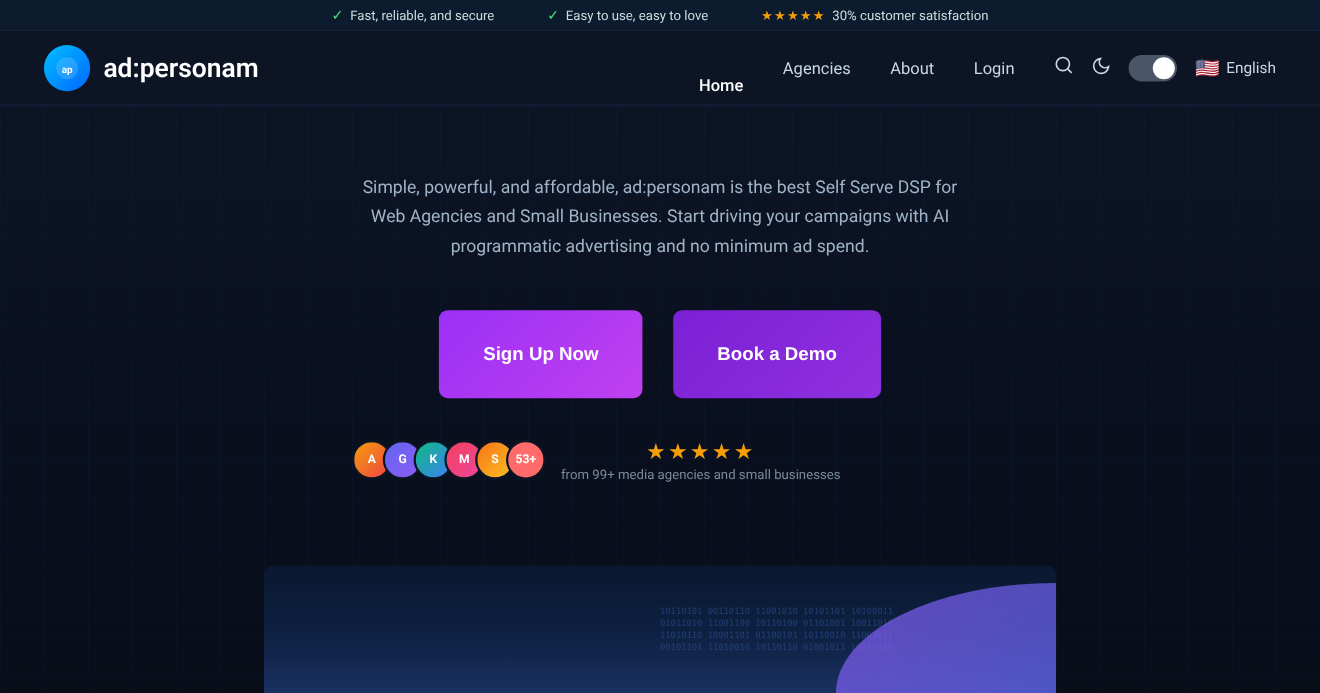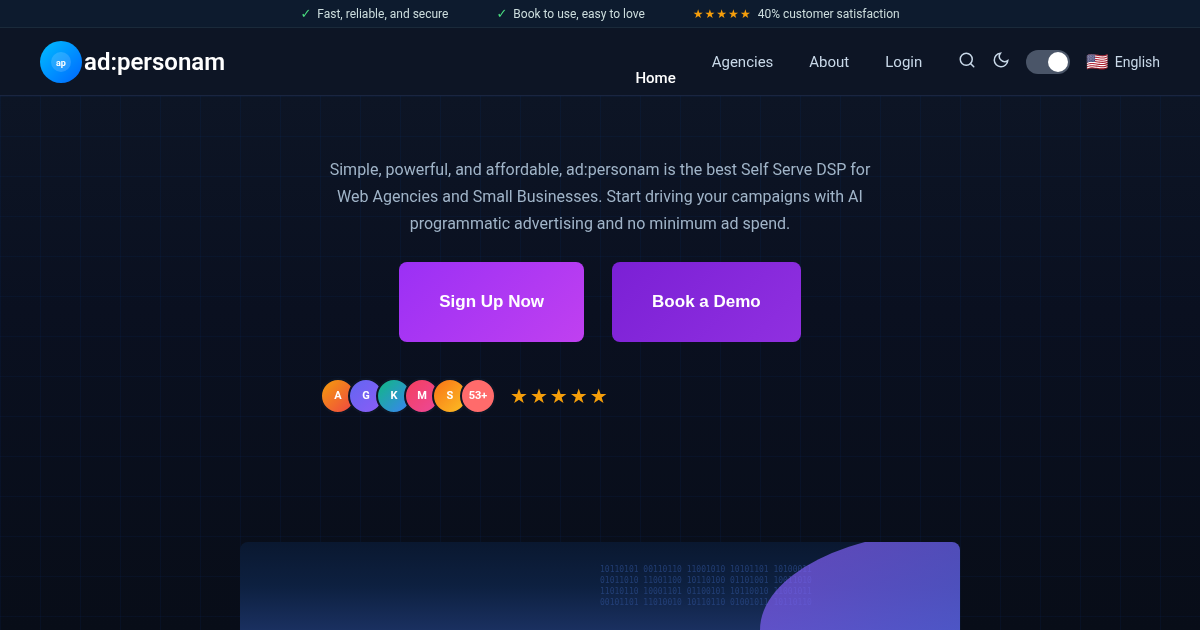--- a/index.html
+++ b/index.html
@@ -45,21 +45,21 @@
       border-bottom: 1px solid #1a2540;
       height: 68px;
       display: flex;
       align-items: center;
       padding: 0 40px;
       gap: 0;
     }
     .logo-area {
       display: flex;
       align-items: center;
-      gap: 2px;
+      gap: 12px;
       text-decoration: none;
       color: white;
       margin-right: auto;
     }
     .logo-circle {
       width: 42px;
       height: 42px;
       border-radius: 50%;
       background: linear-gradient(135deg, #00bfff, #0066ff);
       display: flex;
@@ -174,21 +174,21 @@
       color: white;
       margin-bottom: 24px;
       letter-spacing: -1px;
     }
 
     .hero-subtitle {
       font-size: 16px;
       line-height: 1.7;
       color: #a0b4c8;
       max-width: 560px;
-      margin: 0 auto 24px;
+      margin: 0 auto 44px;
     }
 
     .cta-buttons {
       display: flex;
       gap: 28px;
       justify-content: center;
       margin-bottom: 36px;
     }
 
     .btn-signup {
@@ -269,21 +269,21 @@
       color: #7a8a9a;
     }
 
     
     .bottom-teaser {
       position: absolute;
       bottom: 0;
       left: 50%;
       transform: translateX(-50%);
       width: 720px;
-      height: 88px;
+      height: 116px;
       background: linear-gradient(180deg, #0a1830 0%, #0d2040 50%, #1a3060 100%);
       border-radius: 8px 8px 0 0;
       overflow: hidden;
       display: flex;
       align-items: center;
       justify-content: flex-end;
       padding-right: 60px;
     }
     .teaser-code {
       font-family: monospace;
@@ -308,25 +308,25 @@
 </head>
 <body>
 
 <div class="top-banner">
   <div class="banner-item">
     <span class="banner-check">✓</span>
     <span>Fast, reliable, and secure</span>
   </div>
   <div class="banner-item">
     <span class="banner-check">✓</span>
-    <span>Book to use, easy to love</span>
+    <span>Easy to use, easy to love</span>
   </div>
   <div class="banner-item">
     <span class="banner-stars">★★★★★</span>
-    <span>40% customer satisfaction</span>
+    <span>30% customer satisfaction</span>
   </div>
 </div>
 
 <header class="header">
   <div class="logo-area">
     <div class="logo-circle">
       <svg width="24" height="24" viewBox="0 0 24 24" fill="none">
         <circle cx="12" cy="12" r="10" fill="rgba(255,255,255,0.15)"></circle>
         <text x="12" y="16" text-anchor="middle" fill="white" font-size="9" font-weight="bold">ap</text>
       </svg>
@@ -376,20 +376,21 @@
       <div class="avatar-stack">
         <div class="avatar avatar-a">A</div>
         <div class="avatar avatar-b">G</div>
         <div class="avatar avatar-c">K</div>
         <div class="avatar avatar-d">M</div>
         <div class="avatar avatar-e">S</div>
         <div class="avatar avatar-count">53+</div>
       </div>
       <div class="proof-right">
         <div class="proof-stars">★★★★★</div>
+        <div class="proof-text">from 99+ media agencies and small businesses</div>
       </div>
     </div>
   </div>
 
   <div class="bottom-teaser">
     <div class="teaser-code">
       10110101 00110110 11001010 10101101 10100011<br>
       01011010 11001100 10110100 01101001 10011010<br>
       11010110 10001101 01100101 10110010 11001011<br>
       00101101 11010010 10110110 01001011 10110110

